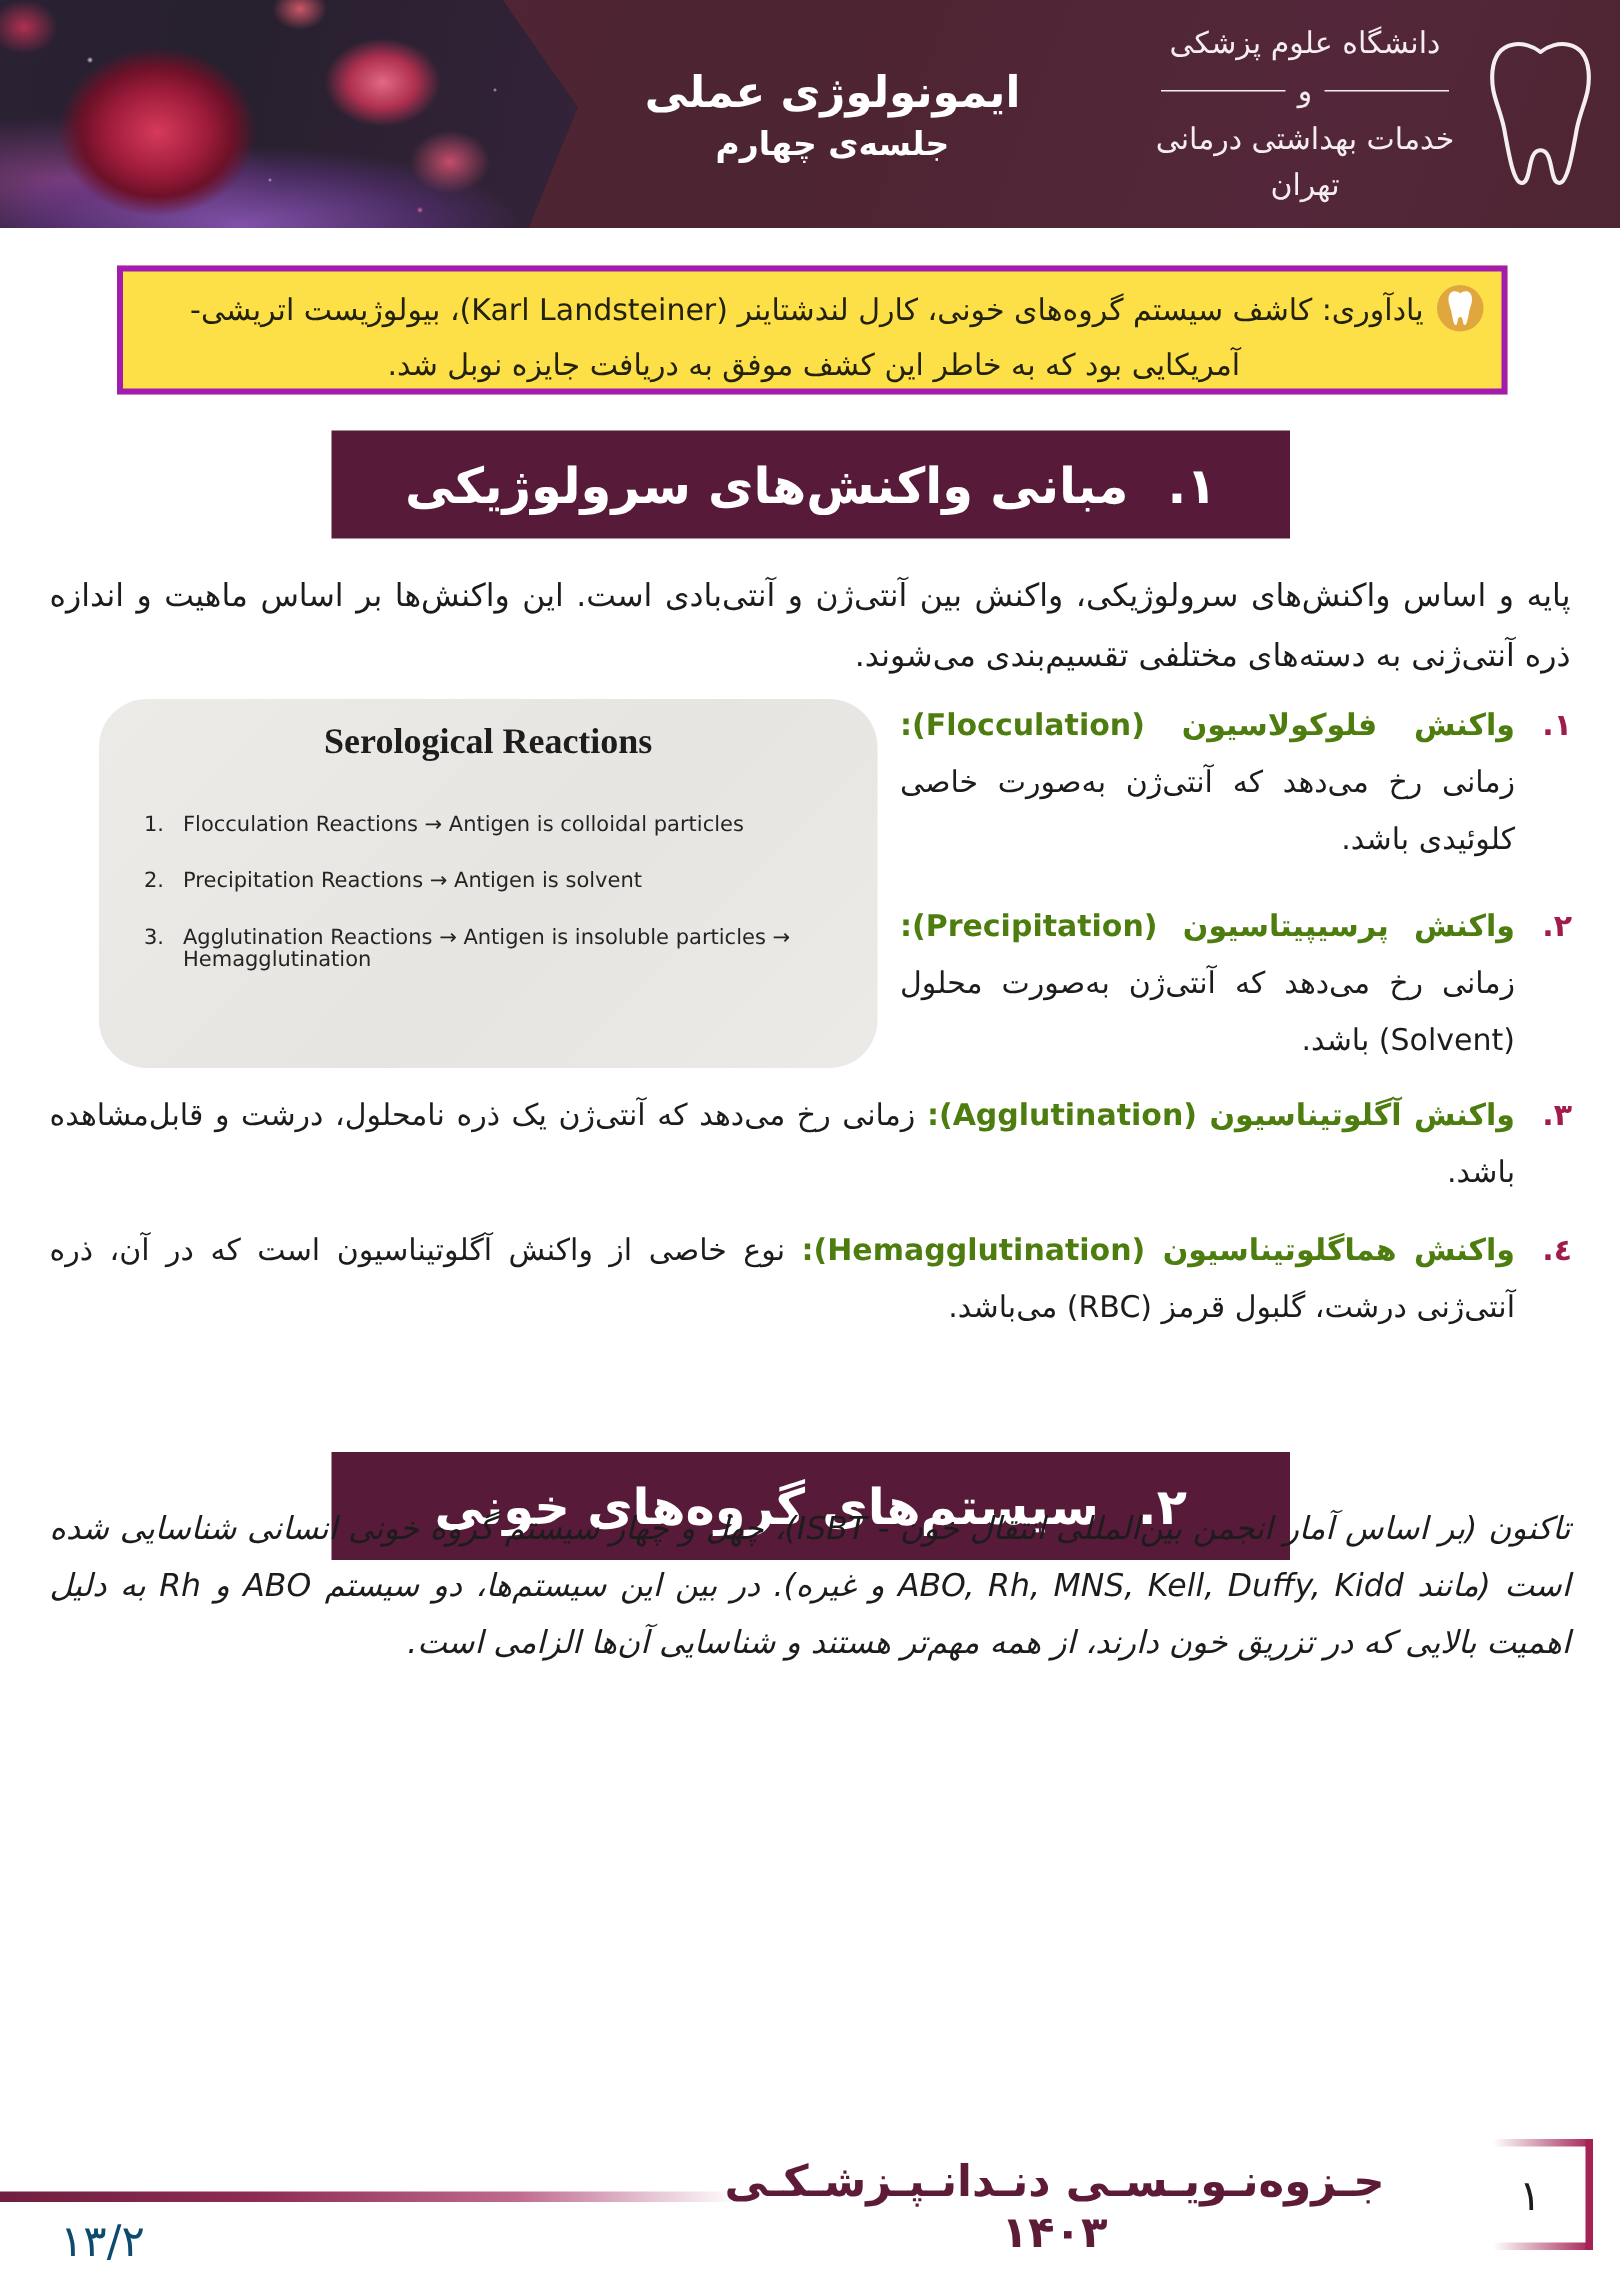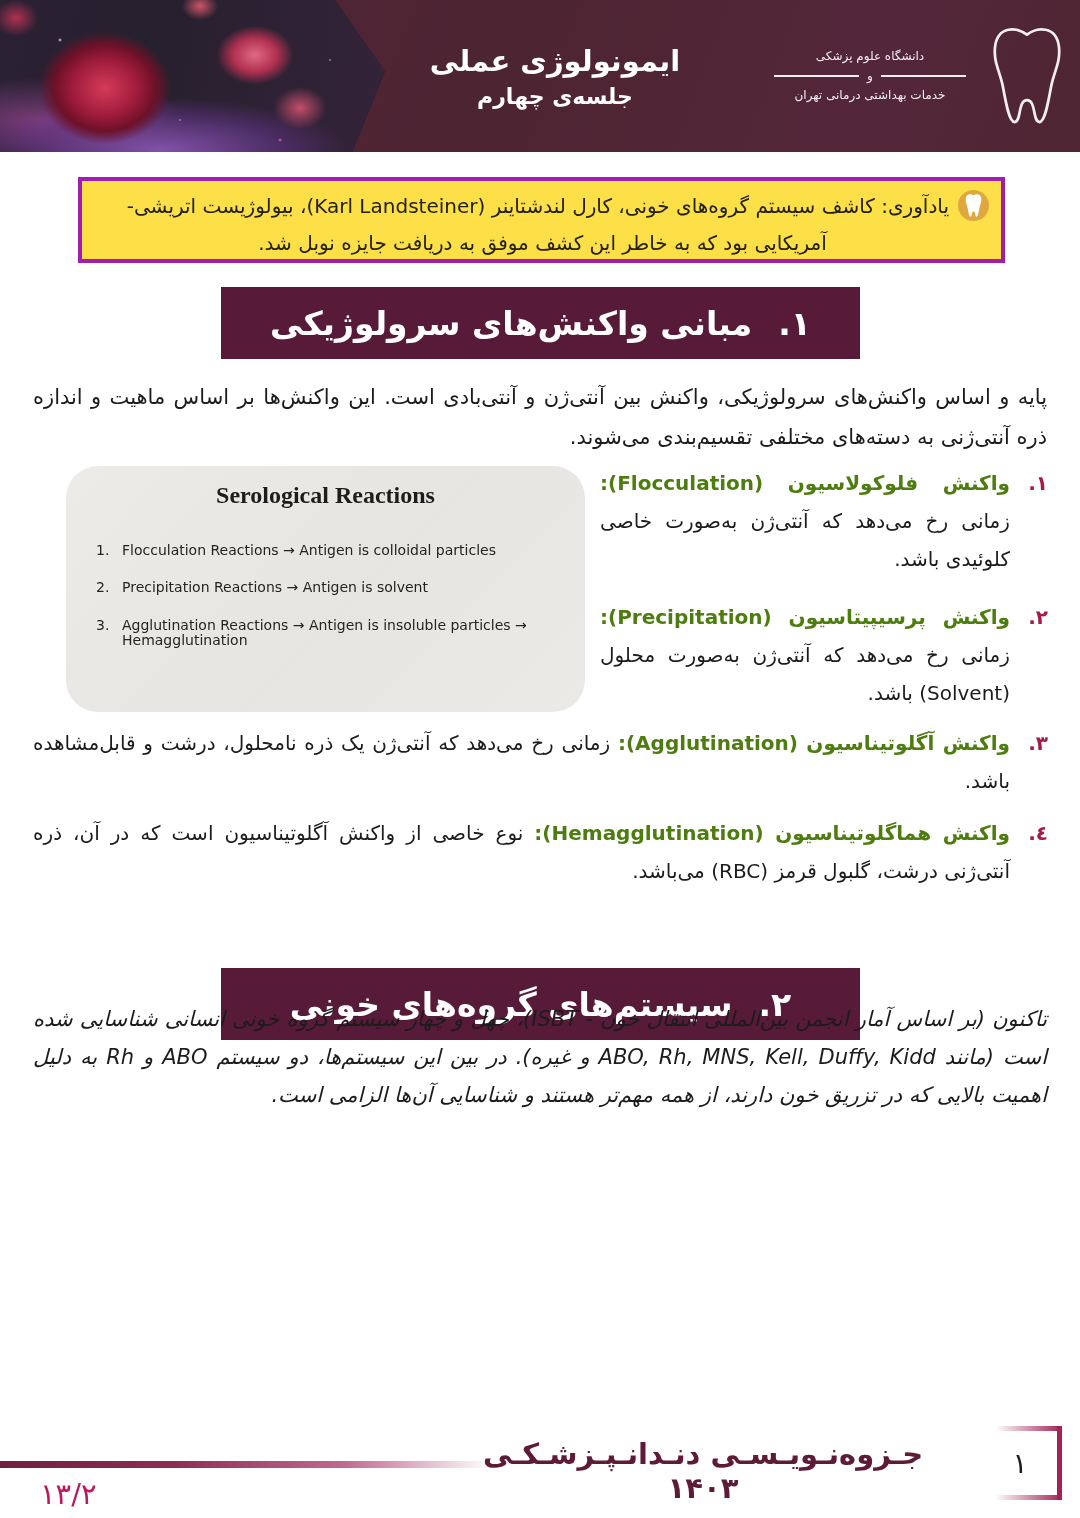--- a/index.html
+++ b/index.html
@@ -26,21 +26,21 @@
        background:
          radial-gradient(circle 3px at 60px 40px, rgba(255,220,230,.9), transparent 70%),
          radial-gradient(circle 2px at 330px 60px, rgba(255,200,220,.8), transparent 70%),
          radial-gradient(circle 2px at 180px 120px, rgba(240,180,255,.8), transparent 70%),
          radial-gradient(circle 3px at 280px 140px, rgba(255,120,170,.8), transparent 70%); }
   .banner-titles { position:absolute; left:395px; top:0; width:320px; height:152px;
        display:flex; flex-direction:column; align-items:center; justify-content:center; gap:6px; color:#ffffff; }
   .banner-title { font-size:29px; font-weight:bold; letter-spacing:.5px; }
   .banner-subtitle { font-size:22px; font-weight:bold; }
   .uni-logo { position:absolute; right:14px; top:16px; height:120px; display:flex; align-items:center; color:#f4eef1; }
-  .uni-logo-text { width:228px; text-align:center; font-size:12px; line-height:1.55; }
+  .uni-logo-text { width:228px; text-align:center; font-size:20px; line-height:1.55; }
   .uni-mid { display:flex; align-items:center; gap:8px; margin:1px 18px; }
   .uni-rule { height:1.5px; background:#f4eef1; flex:1; }
   .tooth-big { width:78px; height:106px; margin-left:4px; flex:0 0 auto; }
 
   
   .note { position:absolute; left:78px; top:177px; width:927px; height:86px;
           background:#fde047; border:4px solid #a21caf; padding:5px 12px 4px 14px; color:#23210f; }
   .note-line1 { direction:rtl; text-align:right; font-size:20px; line-height:40px; white-space:nowrap; }
   .note-line2 { direction:rtl; text-align:center; font-size:20px; line-height:34px; white-space:nowrap; }
   .note-ico { display:inline-block; vertical-align:middle; width:31px; height:31px; border-radius:50%;
@@ -84,21 +84,21 @@
   .footer-text { position:absolute; left:468px; top:1437px; width:470px; text-align:center; direction:rtl;
                  color:#5d1b38; font-size:29px; font-weight:bold; }
   .page-bracket { position:absolute; left:988px; top:1426px; width:74px; height:74px; }
   .page-bracket::before { content:""; position:absolute; right:0; top:0; width:5px; height:100%; background:#a32355; }
   .pb-top { position:absolute; top:0; right:0; width:100%; height:5px;
             background:linear-gradient(to left,#a32355 0%,rgba(163,35,85,0) 90%); }
   .pb-bottom { position:absolute; bottom:0; right:0; width:100%; height:5px;
             background:linear-gradient(to left,#a32355 0%,rgba(163,35,85,0) 90%); }
   .pb-num { position:absolute; left:0; top:0; width:100%; height:100%; display:flex;
             align-items:center; justify-content:center; font-size:28px; color:#1c1c1c; padding-right:10px; }
-  .version { position:absolute; left:40px; top:1477px; color:#be185d; font-size:29px; }
+  .version { position:absolute; left:40px; top:1477px; color:#0c4a6e; font-size:29px; }
 </style>
 </head>
 <body>
 
 <div class="page">
 
   <header class="banner">
     <div class="blood-img"></div>
     <div class="banner-titles">
       <div class="banner-title">ایمونولوژی عملی</div>

